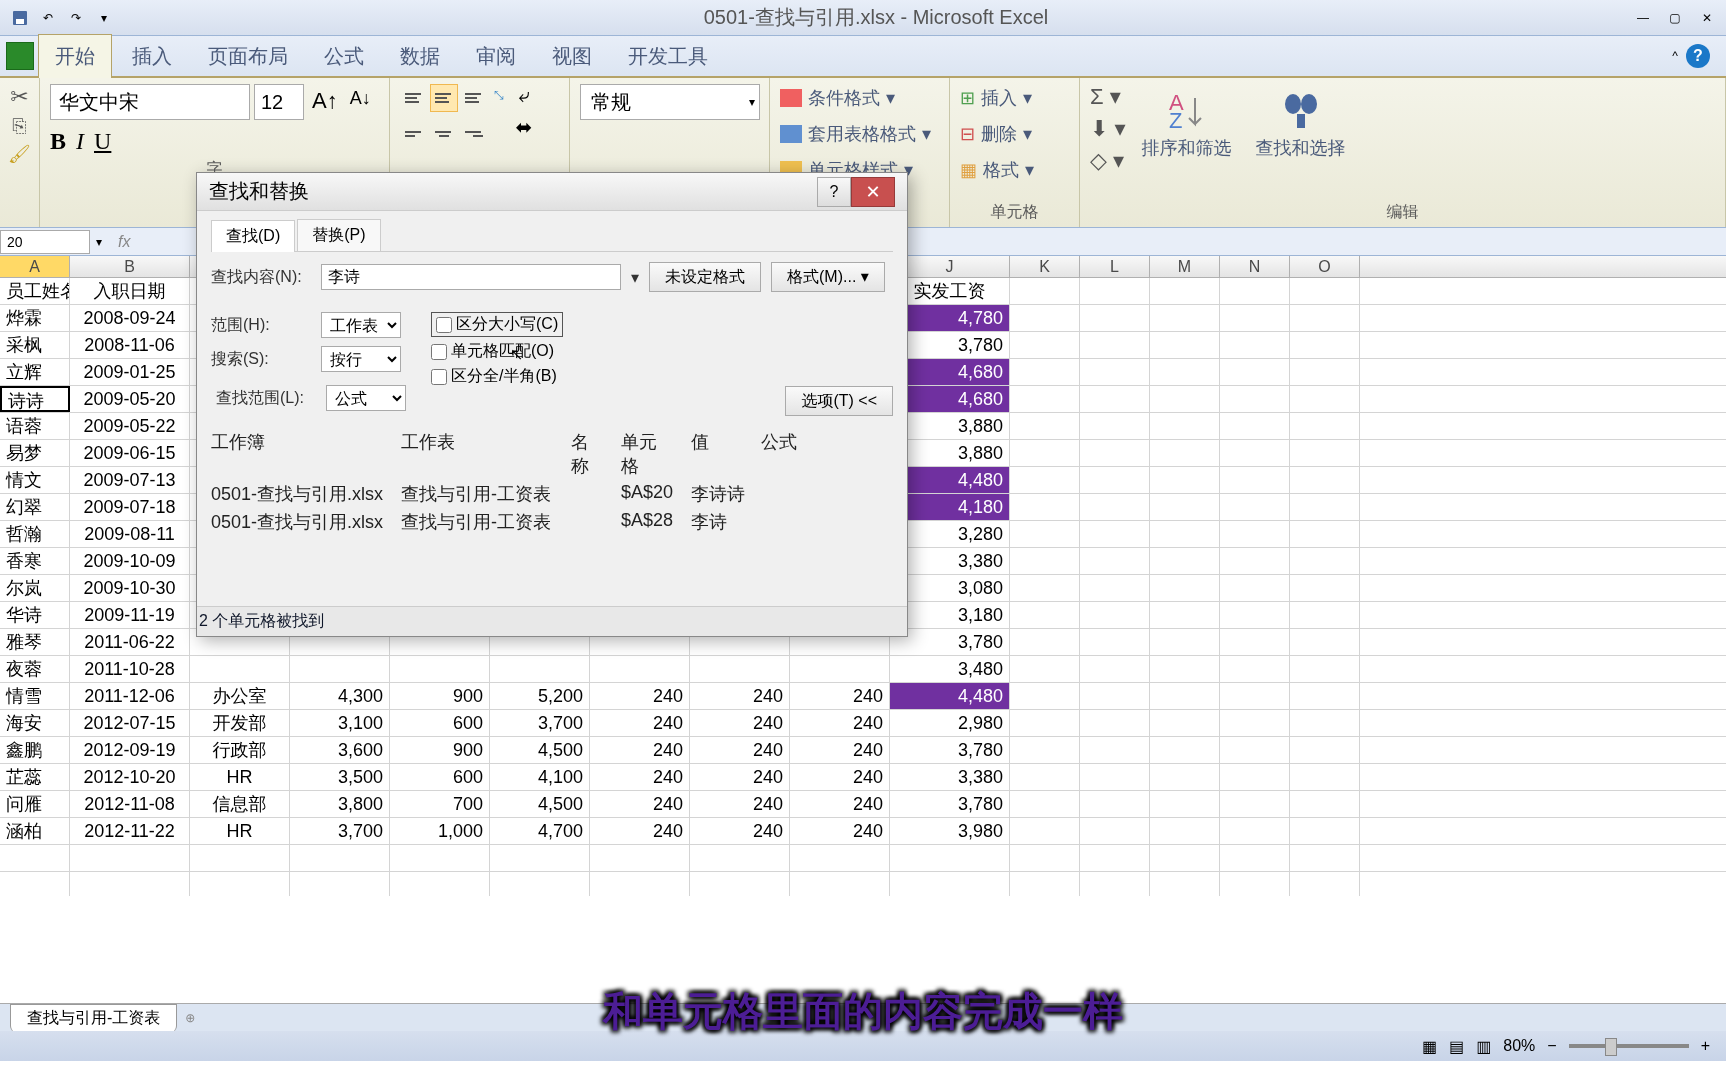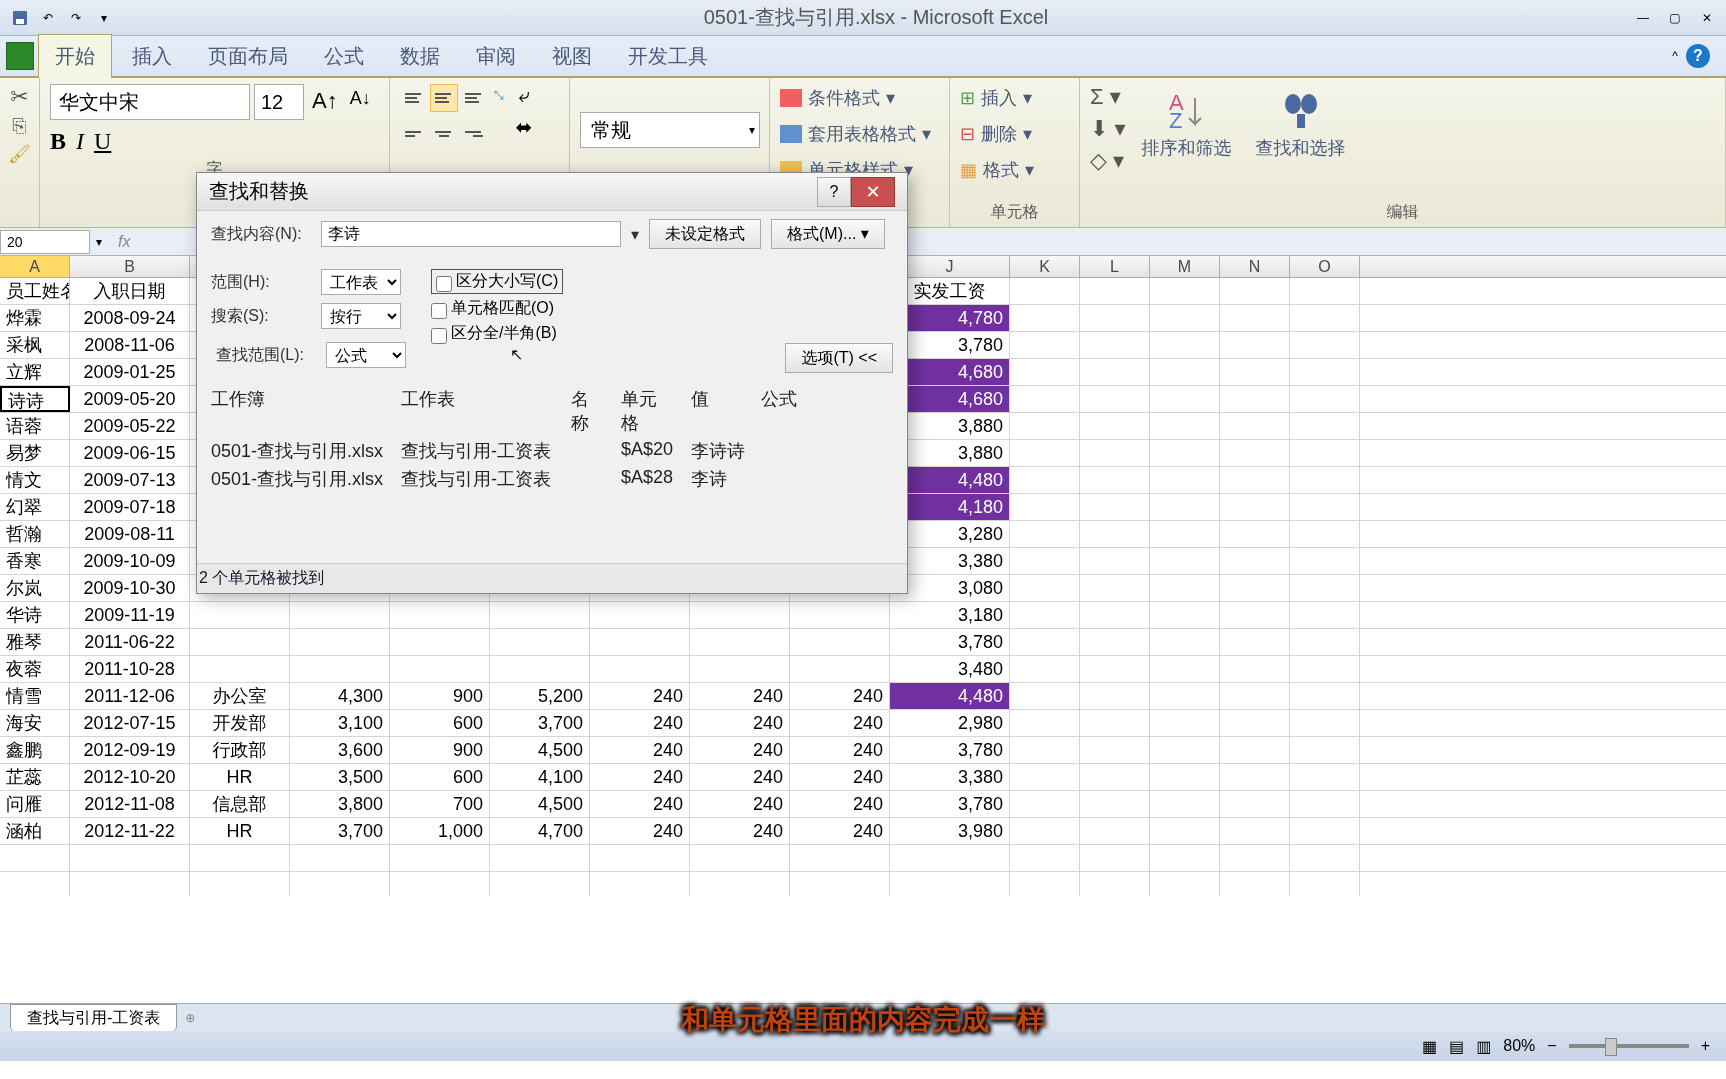--- a/index.html
+++ b/index.html
@@ -31,21 +31,21 @@
     .font-name { width: 200px; height: 36px; border: 1px solid #aaa; background: #fff; font-size: 20px; padding: 0 8px; display: flex; align-items: center; }
     .font-size { width: 50px; height: 36px; border: 1px solid #aaa; background: #fff; font-size: 20px; padding: 0 6px; display: flex; align-items: center; }
     .font-style-row { display: flex; gap: 10px; align-items: center; font-size: 24px; }
     .bold { font-weight: bold; font-family: "Times New Roman"; }
     .italic { font-style: italic; font-family: "Times New Roman"; }
     .underline { text-decoration: underline; font-family: "Times New Roman"; }
     .align-btns { display: flex; gap: 2px; }
     .align-btn { width: 28px; height: 28px; border: 1px solid transparent; display: flex; flex-direction: column; justify-content: center; gap: 2px; padding: 4px; }
     .align-btn.active { border-color: #f0b850; background: #ffe8b0; }
     .align-line { height: 2px; background: #555; }
-    .dropdown-btn { height: 36px; border: 1px solid #aaa; background: #fff; padding: 0 20px 0 10px; display: flex; align-items: center; font-size: 20px; position: relative; margin-top: 28px; }
+    .dropdown-btn { height: 36px; border: 1px solid #aaa; background: #fff; padding: 0 20px 0 10px; display: flex; align-items: center; font-size: 20px; position: relative; }
     .dropdown-btn::after { content: "▾"; position: absolute; right: 4px; font-size: 12px; }
     .style-item { display: flex; align-items: center; gap: 6px; font-size: 18px; color: #4a5a7a; padding: 2px 0; cursor: pointer; }
     .style-icon { width: 22px; height: 18px; }
     .big-btn { display: flex; flex-direction: column; align-items: center; gap: 4px; font-size: 18px; color: #4a5a7a; cursor: pointer; padding: 4px 8px; }
     .big-icon { width: 44px; height: 44px; }
     
     
     .formula-bar { height: 28px; background: #e8eef8; display: flex; align-items: center; border-bottom: 1px solid #9db5d6; }
     .name-box { width: 90px; height: 24px; border: 1px solid #aaa; background: #fff; padding: 0 6px; display: flex; align-items: center; font-size: 14px; }
     .fx-label { padding: 0 10px; font-style: italic; color: #888; font-size: 16px; }
@@ -73,21 +73,21 @@
     .dialog-body { padding: 8px 14px 10px; }
     .tab-row { display: flex; gap: 2px; border-bottom: 1px solid #ccc; margin-bottom: 10px; }
     .dlg-tab { padding: 5px 14px; border: 1px solid #ccc; border-bottom: none; background: #f8f8f8; font-size: 16px; cursor: pointer; }
     .dlg-tab.active { background: #fff; position: relative; top: 1px; }
     .form-row { display: flex; align-items: center; gap: 10px; margin-bottom: 10px; font-size: 16px; color: #333; }
     .form-label { width: 100px; }
     .text-input { flex: 0 0 300px; height: 26px; border: 1px solid #aaa; padding: 0 6px; background: #fff; font-size: 16px; }
     .dlg-btn { height: 30px; padding: 0 15px; border: 1px solid #aaa; background: linear-gradient(#fafafa, #e4e4e4); font-size: 16px; cursor: pointer; }
     .dlg-btn.highlighted { border: 1px solid #3a87c8; box-shadow: 0 0 3px #6ac; }
     .small-select { width: 80px; height: 26px; border: 1px solid #aaa; background: #fff; padding: 0 4px; font-size: 16px; }
-    .chk-row { display: flex; align-items: flex-end; gap: 4px; }
+    .chk-row { display: flex; align-items: center; gap: 4px; }
     .chk-row input { width: 16px; height: 16px; }
     .options-box { padding: 10px 0 8px; }
     .opts-middle { display: flex; gap: 20px; align-items: flex-start; }
     .opts-left { display: flex; flex-direction: column; gap: 8px; }
     .opts-checks { display: flex; flex-direction: column; gap: 4px; font-size: 16px; }
     .results-header { display: flex; gap: 0; font-size: 18px; color: #222; padding: 6px 0 2px; }
     .results-header div { padding-right: 20px; }
     .results-row { display: flex; font-size: 18px; color: #222; padding: 2px 0; }
     .status-bar { padding: 4px 2px; font-size: 16px; background: #e8e8e8; border-top: 1px solid #ccc; color: #0f172a; }
     .btn-row { display: flex; justify-content: flex-end; gap: 12px; margin: 8px 0; }
@@ -95,21 +95,21 @@
     
     .sheet-tabs { position: absolute; bottom: 48px; left: 0; right: 0; height: 28px; background: #dce5f2; display: flex; align-items: center; padding-left: 10px; border-top: 1px solid #aaa; }
     .sheet-tab { padding: 3px 16px; background: #fff; border: 1px solid #999; border-bottom: none; font-size: 16px; border-radius: 0 0 6px 6px; }
     
     
     .app-status { position: absolute; bottom: 18px; left: 0; right: 0; height: 30px; background: linear-gradient(#d6dfee, #c8d4e8); display: flex; align-items: center; justify-content: flex-end; gap: 12px; padding-right: 16px; font-size: 16px; }
     .zoom-slider { width: 120px; height: 4px; background: #888; position: relative; }
     .zoom-slider::after { content: ""; position: absolute; width: 10px; height: 16px; background: #ccc; border: 1px solid #888; left: 30%; top: -6px; }
     
     
-    .subtitle { position: absolute; bottom: 40px; left: 50%; transform: translateX(-50%); font-size: 28px; font-weight: bold; color: #c2410c; text-shadow: 2px 2px 4px #000, -2px -2px 4px #000, 2px -2px 4px #000, -2px 2px 4px #000; z-index: 200; }
+    .subtitle { position: absolute; bottom: 40px; left: 50%; transform: translateX(-50%); font-size: 40px; font-weight: bold; color: #4c1d95; text-shadow: 2px 2px 4px #000, -2px -2px 4px #000, 2px -2px 4px #000, -2px 2px 4px #000; z-index: 200; }
     
     
     .cA { width: 70px; } .cB { width: 120px; } .cC { width: 100px; } .cD { width: 100px; } .cE { width: 100px; } .cF { width: 100px; } .cG { width: 100px; } .cH { width: 100px; } .cI { width: 100px; } .cJ { width: 120px; } .cK { width: 70px; } .cL { width: 70px; } .cM { width: 70px; } .cN { width: 70px; } .cO { width: 70px; }
     
     .cursor-overlay { position: absolute; z-index: 150; font-size: 16px; pointer-events: none; }
   </style>
 </head>
 <body>
 
 <div class="title-bar">
@@ -690,20 +690,24 @@
 
 <div class="dialog">
   <div class="dialog-title">
     <span>查找和替换</span>
     <div class="dialog-title-btns">
       <div class="dialog-help">?</div>
       <div class="dialog-close">✕</div>
     </div>
   </div>
   <div class="dialog-body">
+    <div class="tab-row">
+      <div class="dlg-tab active">查找(D)</div>
+      <div class="dlg-tab">替换(P)</div>
+    </div>
     <div class="form-row">
       <div class="form-label">查找内容(N):</div>
       <input class="text-input" value="李诗" style="">
       <span>▾</span>
       <button class="dlg-btn">未设定格式</button>
       <button class="dlg-btn"><span>格式(M)...</span> ▾</button>
     </div>
     <div class="options-box">
       <div class="opts-middle">
         <div class="opts-left">

